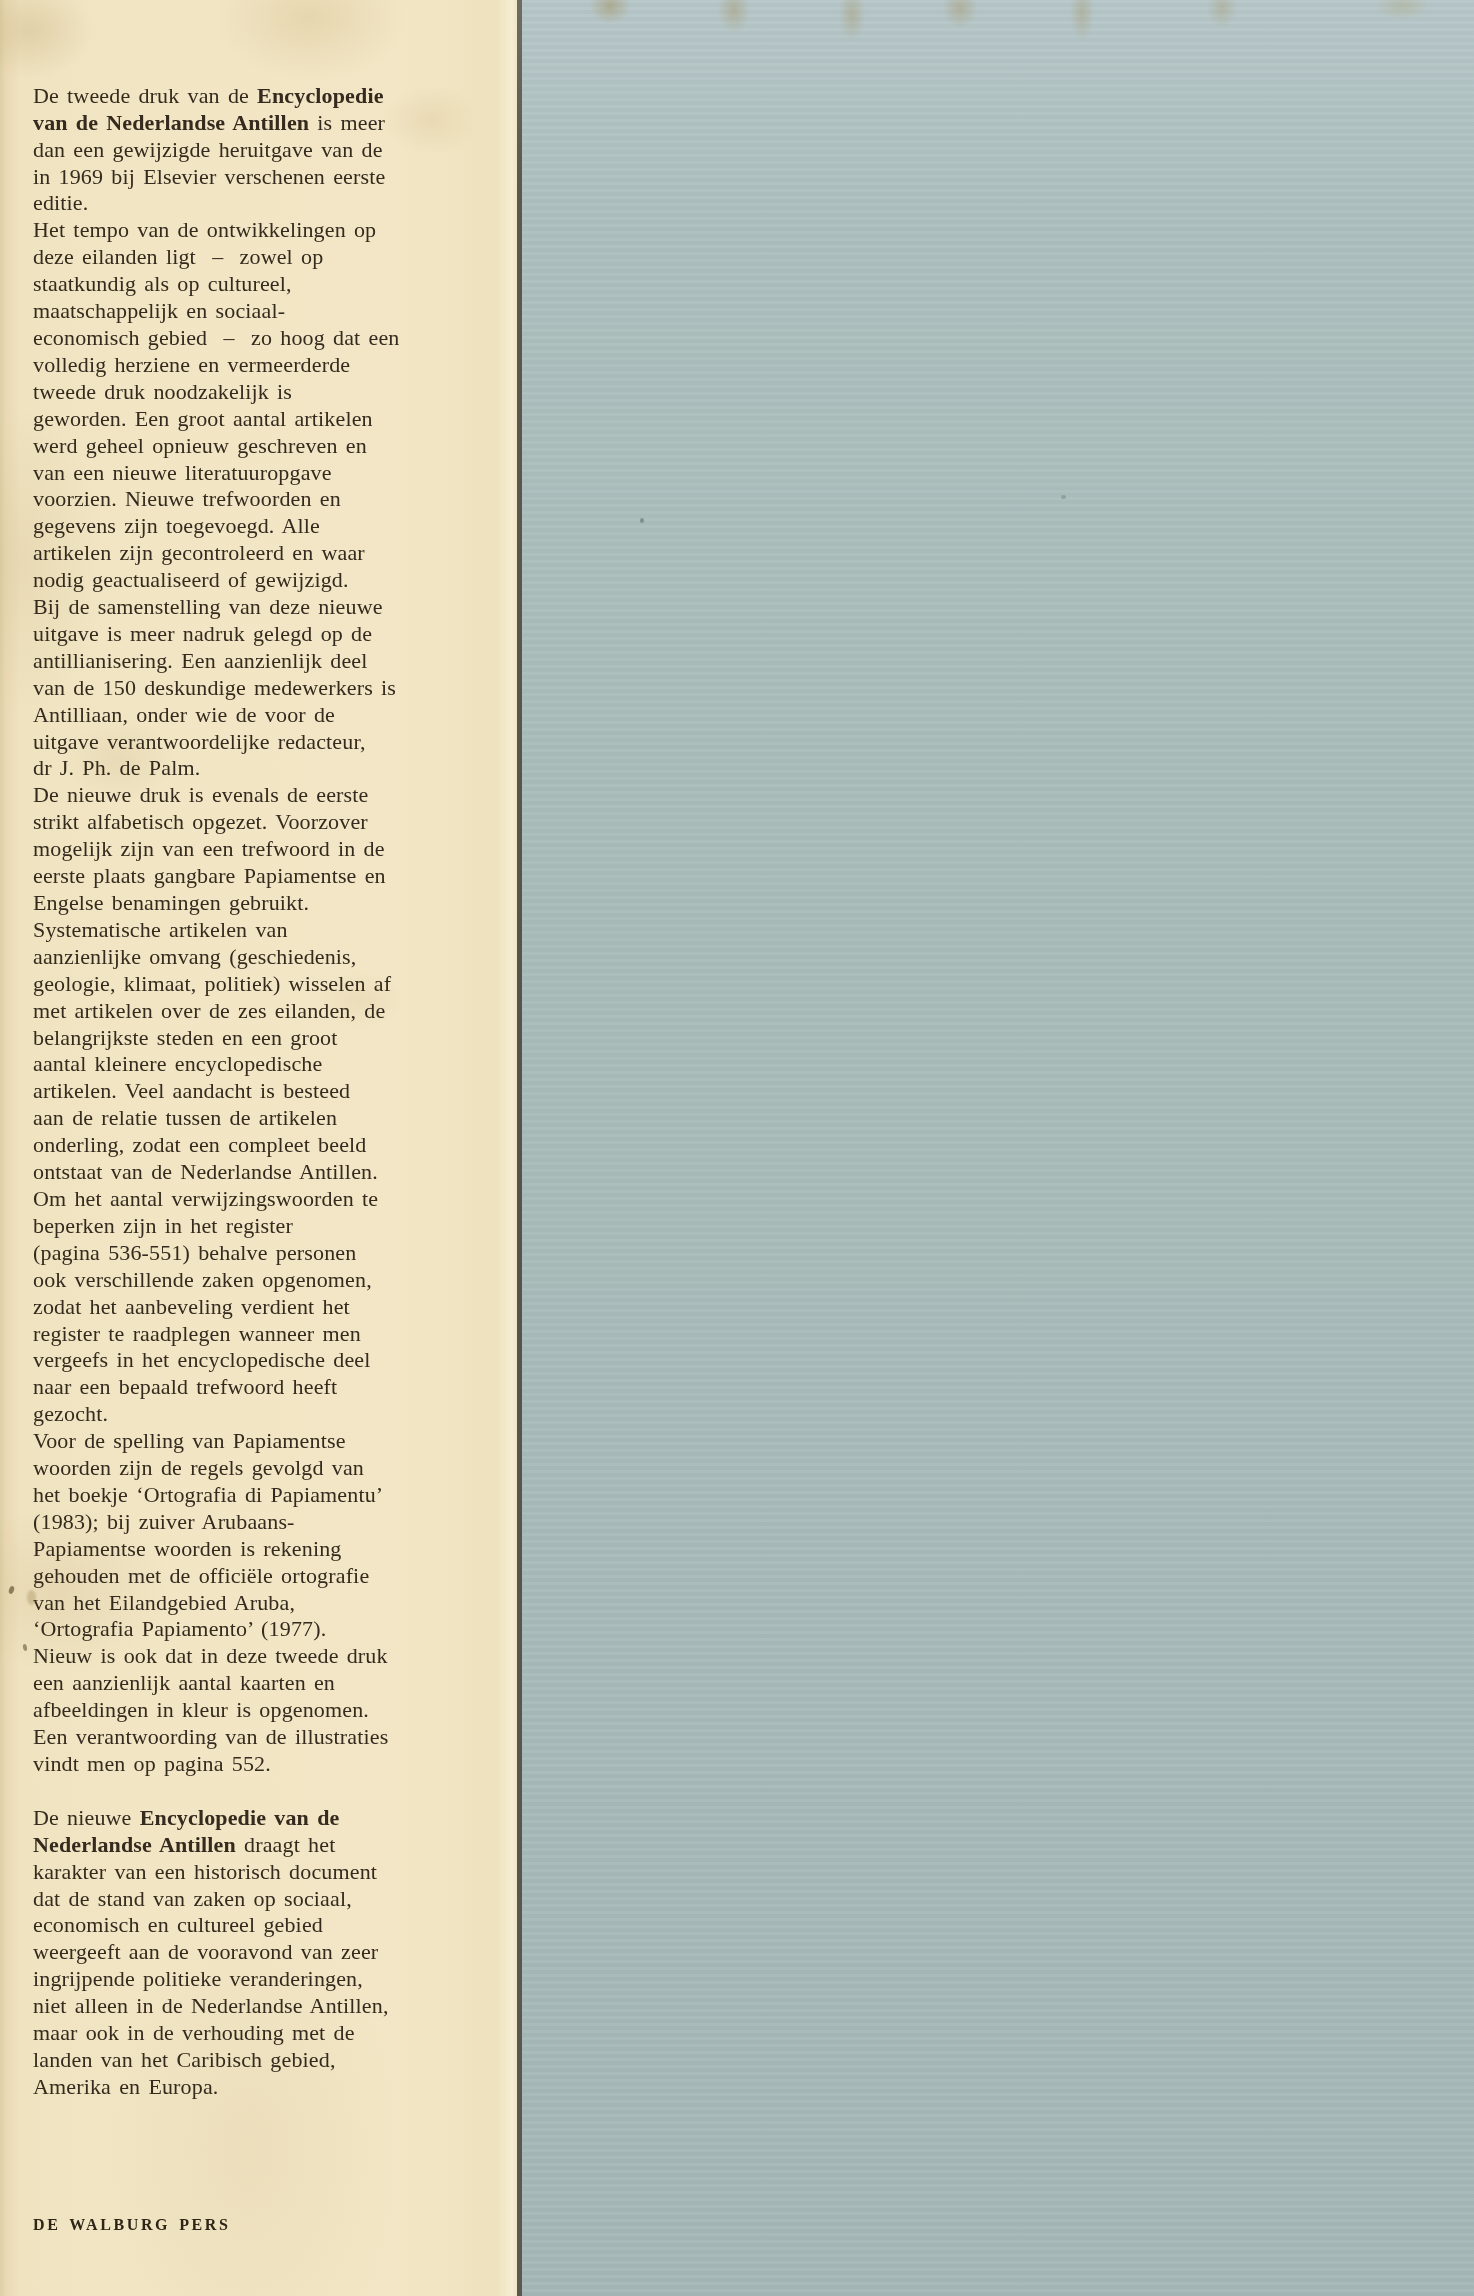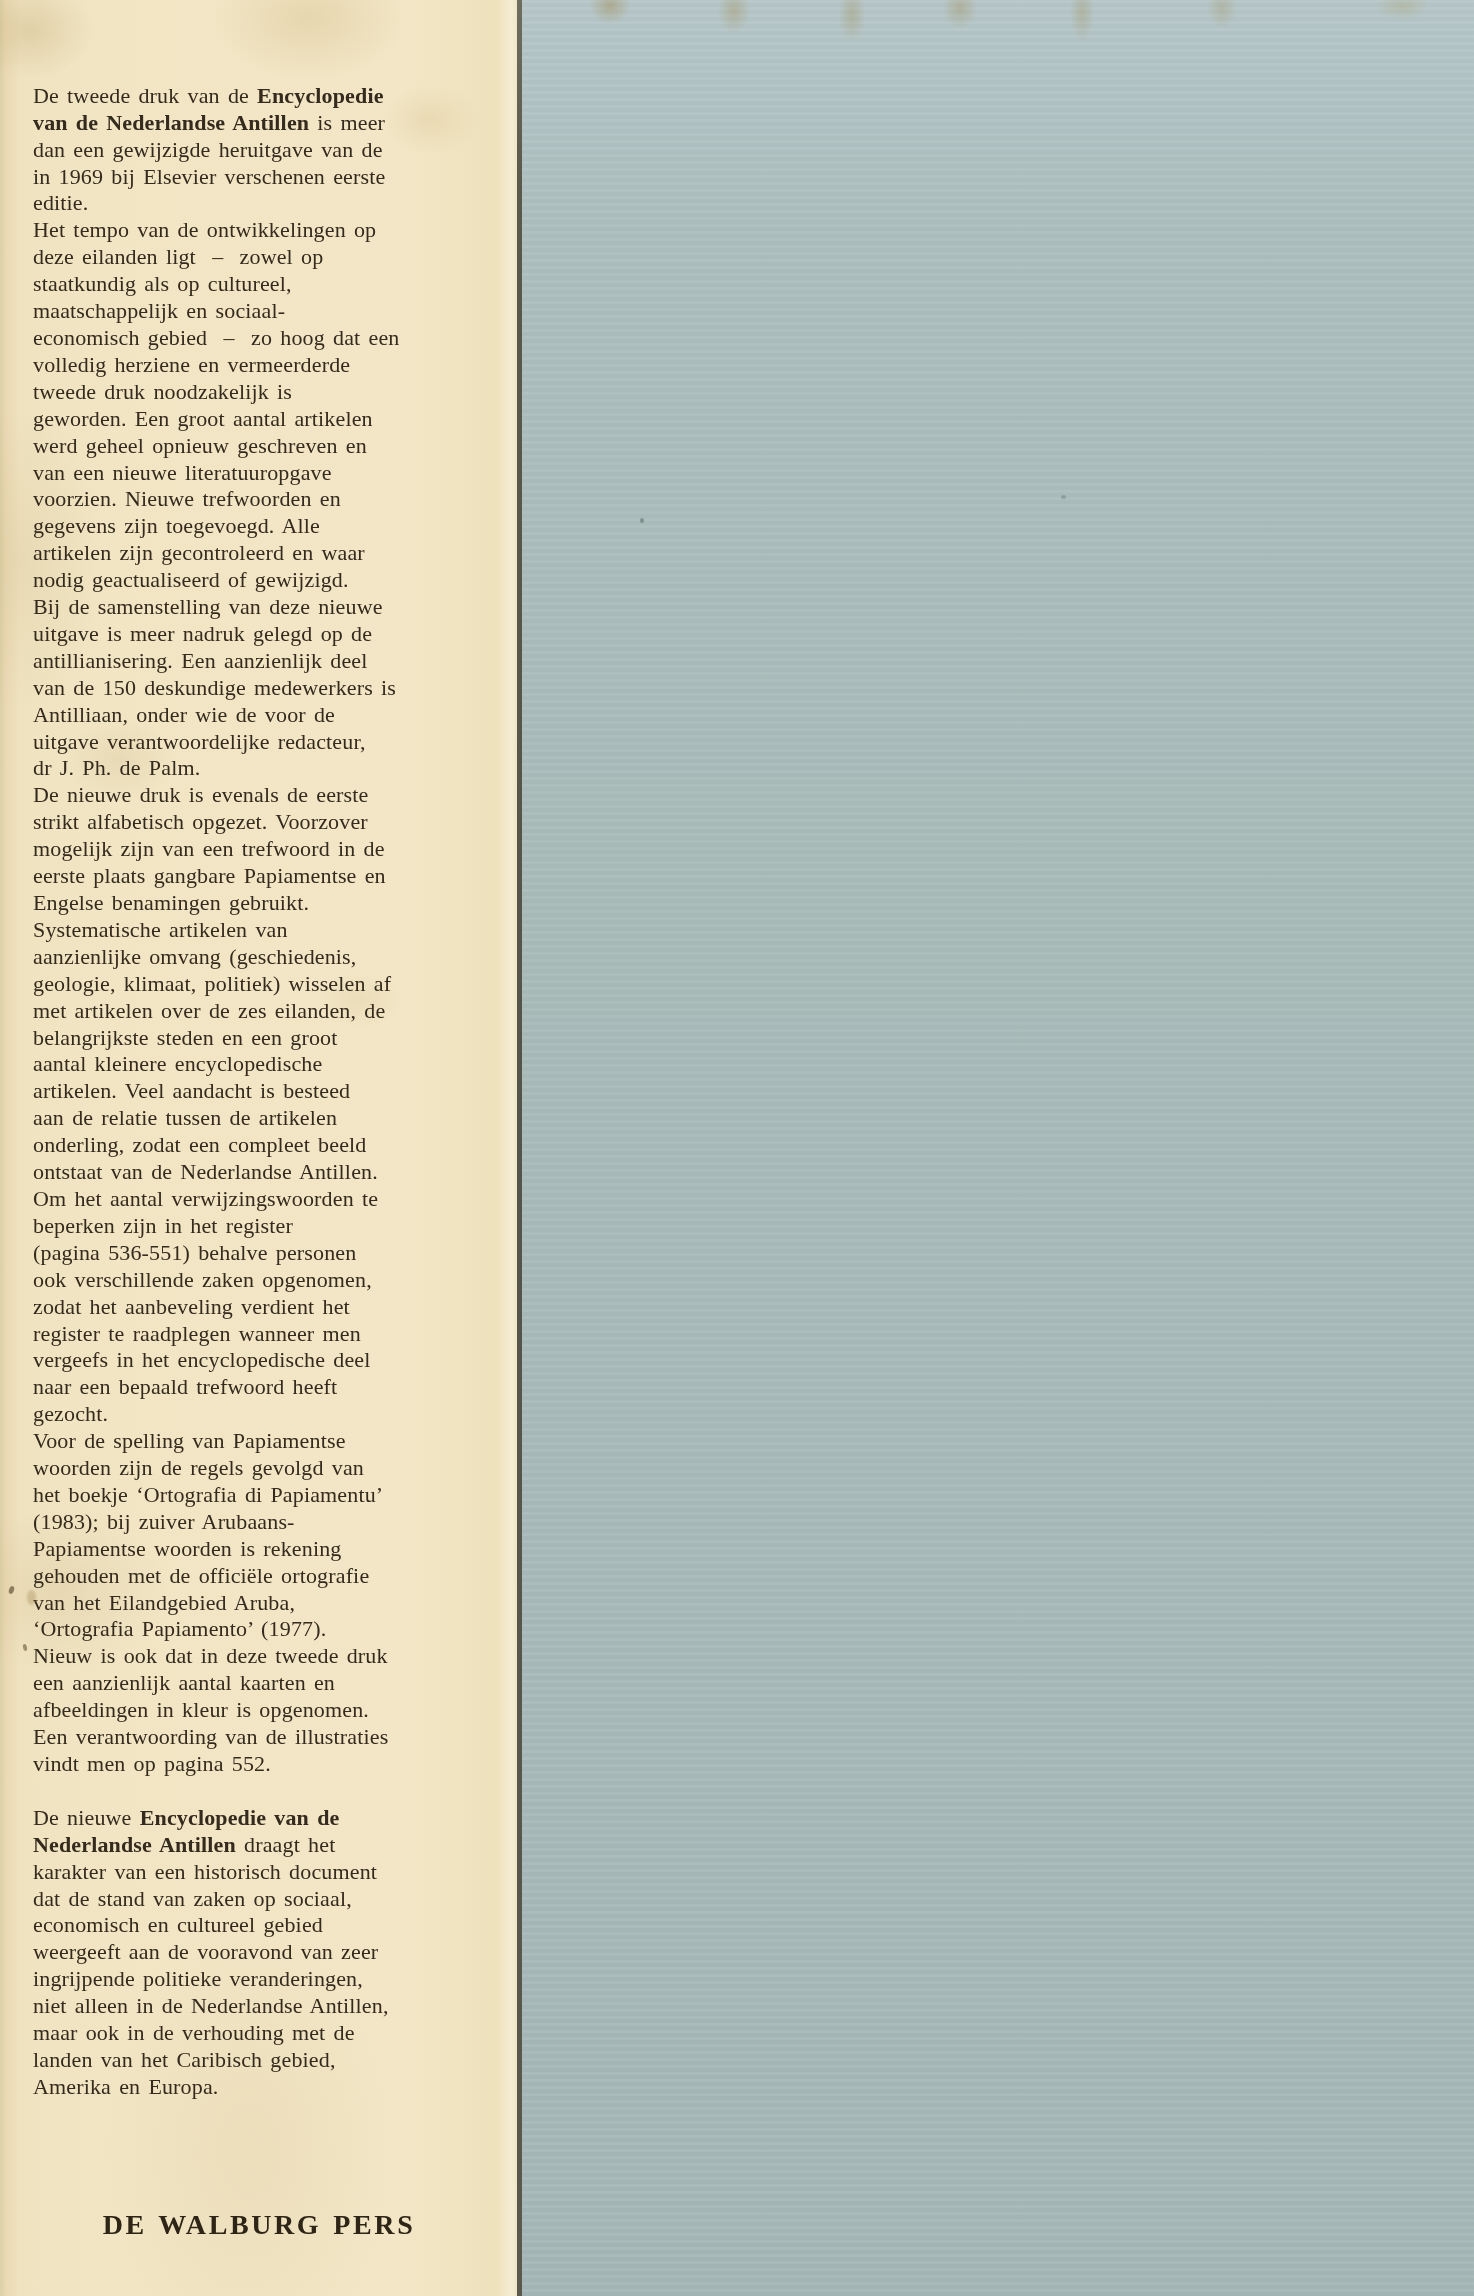--- a/index.html
+++ b/index.html
@@ -71,24 +71,23 @@
     white-space: pre-wrap;
     word-spacing: 2.5px;
     letter-spacing: 0.15px;
   }
   .flap-text .line { min-height: 26.9px; }
   .flap-text .bold { font-weight: bold; }
 
   .publisher {
     margin-top: 57px;
     font-weight: bold;
-    font-size: 28px;
+    font-size: 16px;
     letter-spacing: 2.6px;
     color: #2e2517;
-    text-align: center;
   }
 
   
   .speck { position: absolute; border-radius: 50%; }
   .speck-a { left: 9px;  top: 1586px; width: 5px; height: 8px;  background: #6f5f40; opacity: .75; transform: rotate(18deg); }
   .speck-b { left: 23px; top: 1644px; width: 4px; height: 7px;  background: #7c6b48; opacity: .7;  transform: rotate(-12deg); }
   .speck-c { left: 27px; top: 1590px; width: 9px; height: 15px; background: rgba(150,118,66,.30); filter: blur(1px); }
   .speck-d { left: 640px; top: 518px; width: 4px; height: 5px;  background: #75847e; opacity: .8; }
   .speck-e { left: 1061px; top: 495px; width: 5px; height: 4px; background: rgba(120,135,128,.55); }
 </style>

